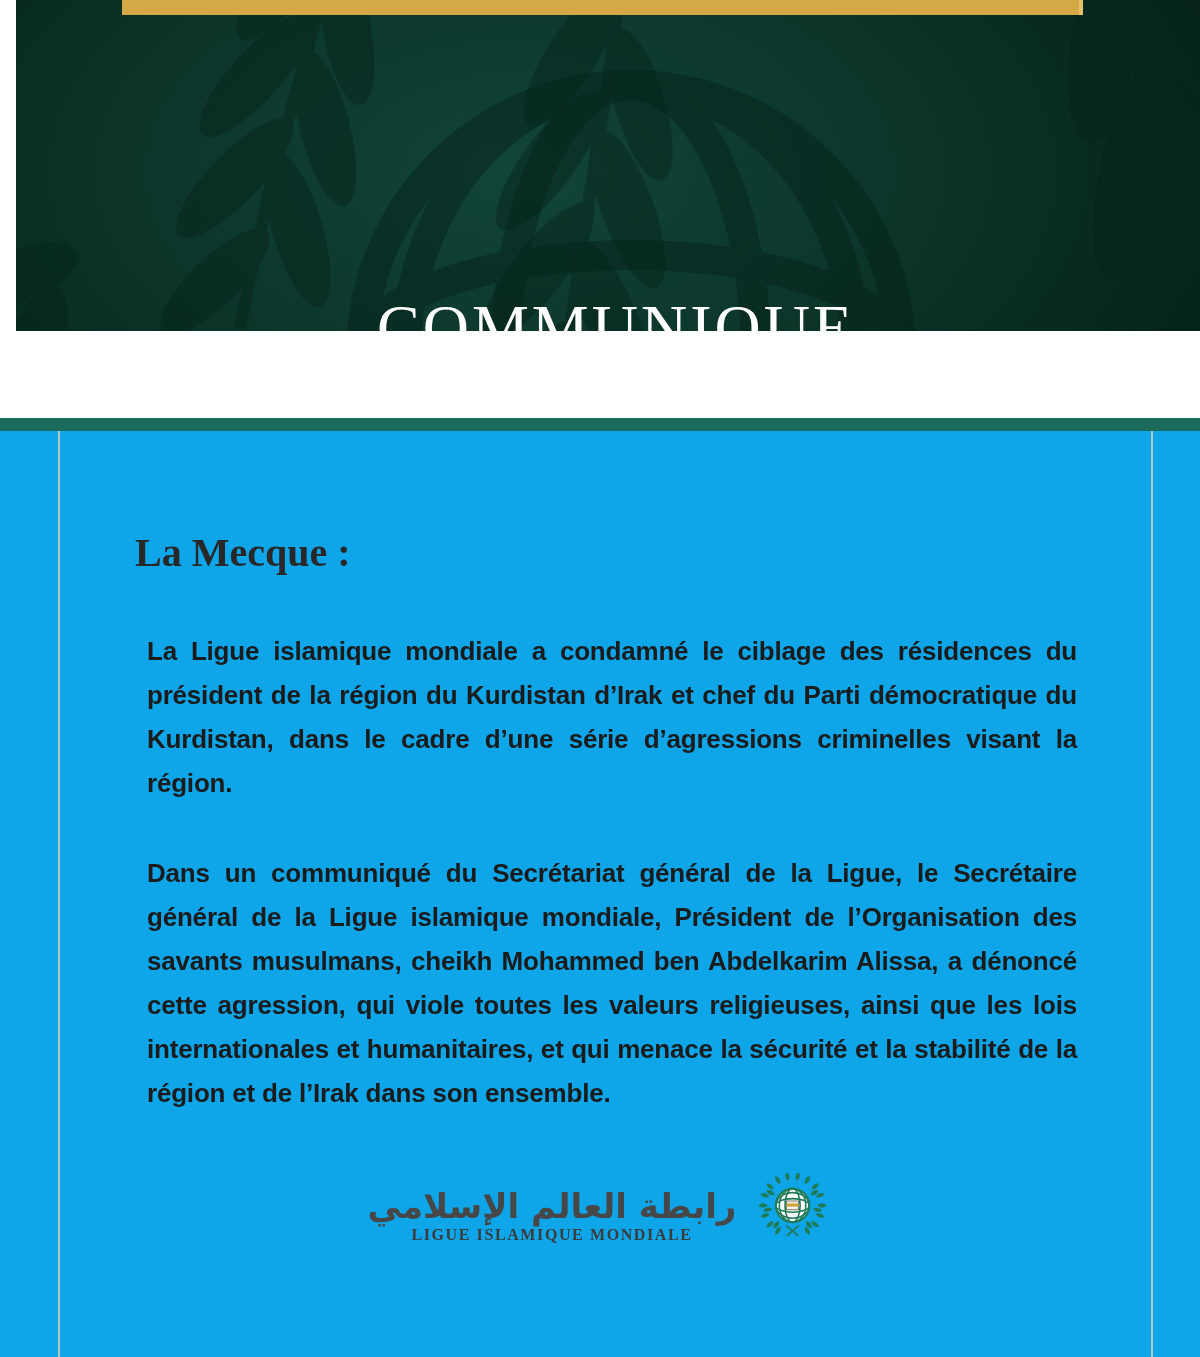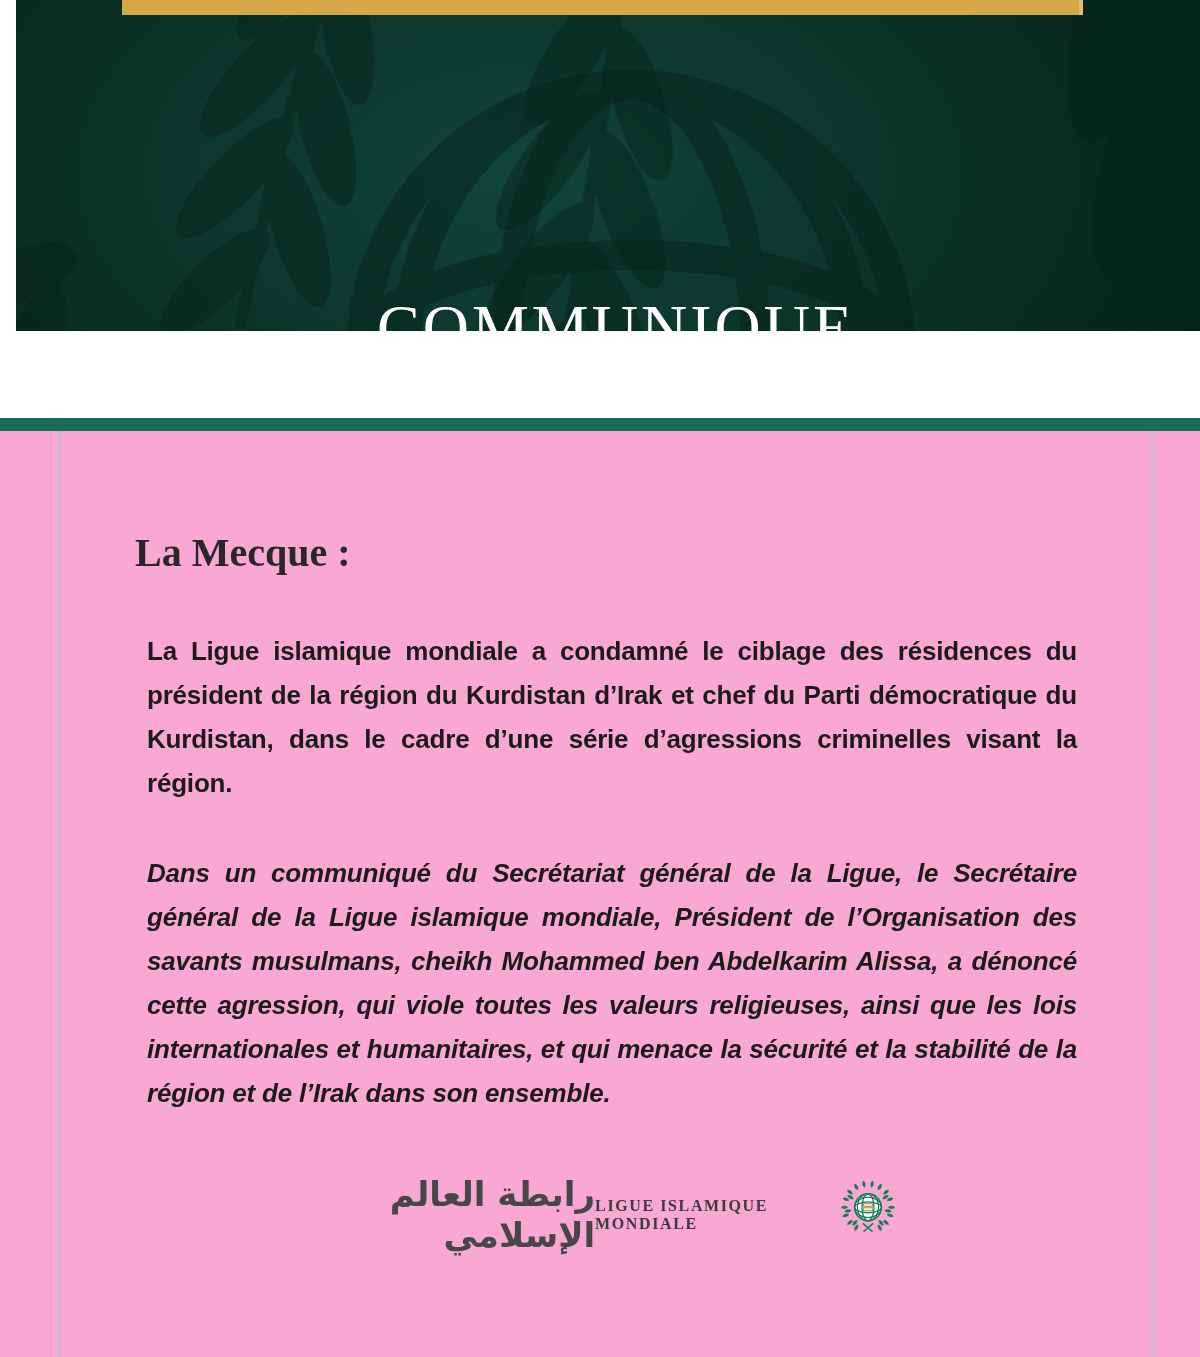--- a/index.html
+++ b/index.html
@@ -13,39 +13,39 @@
   .gold-bar{position:absolute;left:106px;top:0;width:961px;height:15px;background:#d4a945;
             box-shadow:inset -4px 0 0 #e5c06a;}
   .hero-title{position:absolute;left:0;top:296px;width:100%;margin:0;text-align:center;
               font-family:"Liberation Serif","DejaVu Serif",serif;font-weight:400;
               font-size:64px;letter-spacing:3px;color:#ffffff;line-height:1;}
 
   
   .teal-divider{position:absolute;left:0;top:418px;width:1200px;height:13px;background:#1b6b5d;}
 
   
-  .content{position:absolute;left:0;top:431px;width:1200px;height:926px;background:#f9a8d4;}
+  .content{position:absolute;left:0;top:431px;width:1200px;height:926px;background:#0ea5e9;}
   .rule{position:absolute;top:0;bottom:0;width:2px;background:#b6c7c1;}
   .rule-left{left:58px;}
   .rule-right{left:1151px;}
 
   .dateline{position:absolute;left:135px;top:98px;margin:0;
             font-family:"Liberation Serif","DejaVu Serif",serif;font-weight:700;
             font-size:40px;color:#282828;}
 
   .para{position:absolute;left:135px;width:930px;margin:12px;
         font-size:26px;line-height:44px;font-weight:700;letter-spacing:-0.2px;
         text-align:justify;color:#1b1b1b;}
   .para-1{top:186px;}
-  .para-2{top:408px;font-style:italic;}
+  .para-2{top:408px;}
 
   
   .logo{position:absolute;left:50%;top:742px;transform:translateX(-50%);
         display:flex;align-items:center;gap:16px;}
-  .logo-text{display:flex;flex-direction:row;align-items:center;}
+  .logo-text{display:flex;flex-direction:column;align-items:center;}
   .logo-arabic{font-family:"DejaVu Sans",sans-serif;direction:rtl;
                font-size:34px;line-height:1.2;color:#474747;font-weight:700;}
   .logo-french{font-family:"Liberation Serif","DejaVu Serif",serif;
                font-weight:700;font-size:16px;letter-spacing:1.6px;color:#3a3b3b;}
   .emblem{display:block;width:80px;height:84px;}
 </style>
 </head>
 <body>
 
 <div class="page">

